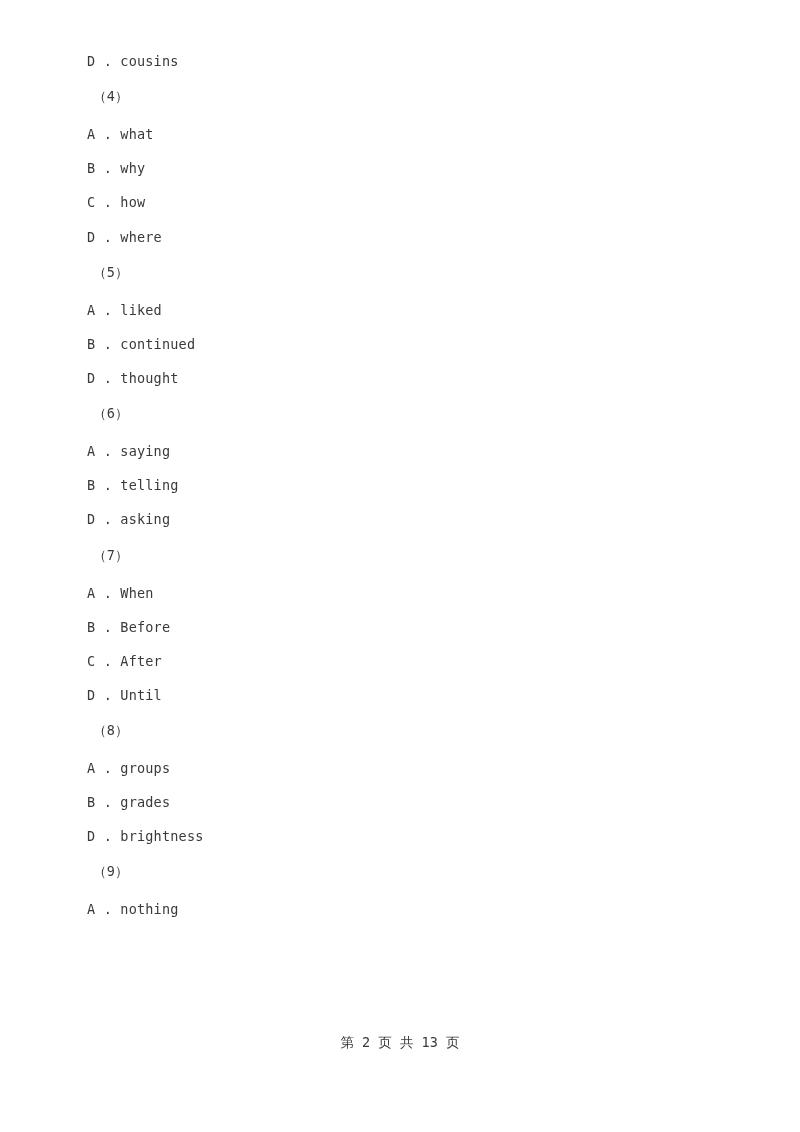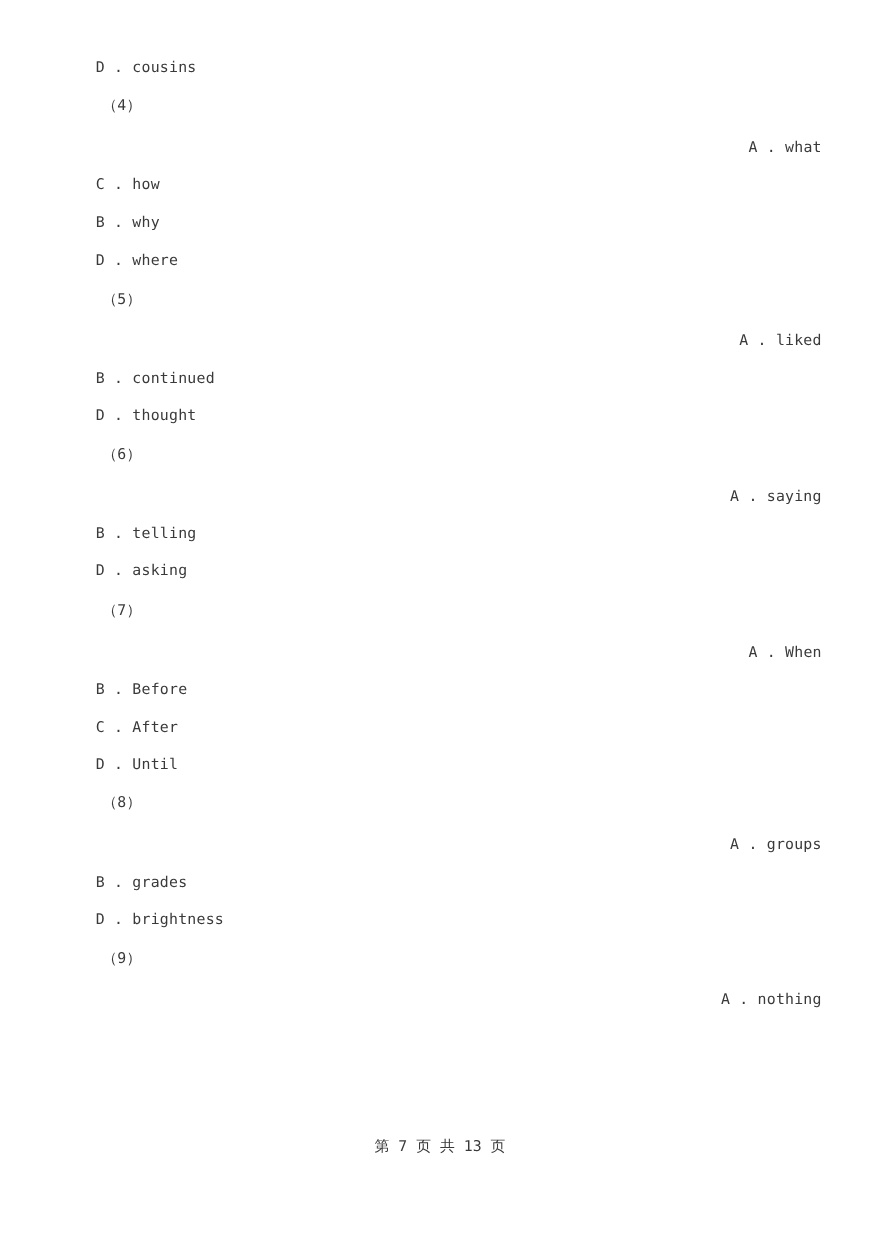--- a/index.html
+++ b/index.html
@@ -41,21 +41,20 @@
     padding-left: 0px;
   }
   .line.group-header {
     padding-left: 6px;
     height: 36px;
     line-height: 36px;
   }
   .line.group-header + .line.option {
     height: 37px;
     line-height: 41px;
-    text-align: right;
   }
   .footer {
     position: absolute;
     left: 0;
     top: 1032px;
     width: 800px;
     text-align: center;
     font-size: 13.5px;
     line-height: 20px;
     color: #3a3a3a;
@@ -67,22 +66,22 @@
 <body>
 
 <div class="page">
 
   <div class="content">
 
     <div class="line option">D . cousins</div>
 
     <div class="line group-header">（4）</div>
     <div class="line option">A . what</div>
+    <div class="line option">B . why</div>
     <div class="line option">C . how</div>
-    <div class="line option">B . why</div>
     <div class="line option">D . where</div>
 
     <div class="line group-header">（5）</div>
     <div class="line option">A . liked</div>
     <div class="line option">B . continued</div>
     <div class="line option">D . thought</div>
 
     <div class="line group-header">（6）</div>
     <div class="line option">A . saying</div>
     <div class="line option">B . telling</div>
@@ -97,15 +96,15 @@
     <div class="line group-header">（8）</div>
     <div class="line option">A . groups</div>
     <div class="line option">B . grades</div>
     <div class="line option">D . brightness</div>
 
     <div class="line group-header">（9）</div>
     <div class="line option">A . nothing</div>
 
   </div>
 
-  <div class="footer">第 7 页 共 13 页</div>
+  <div class="footer">第 2 页 共 13 页</div>
 
 </div>
 
 </body></html>

